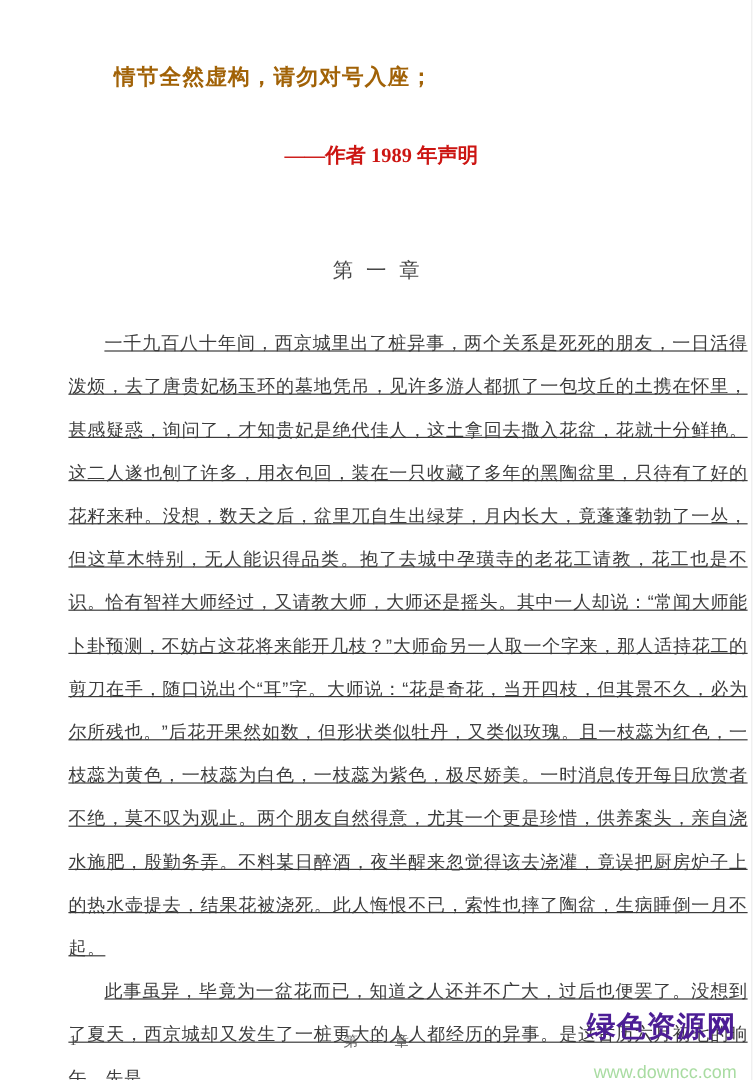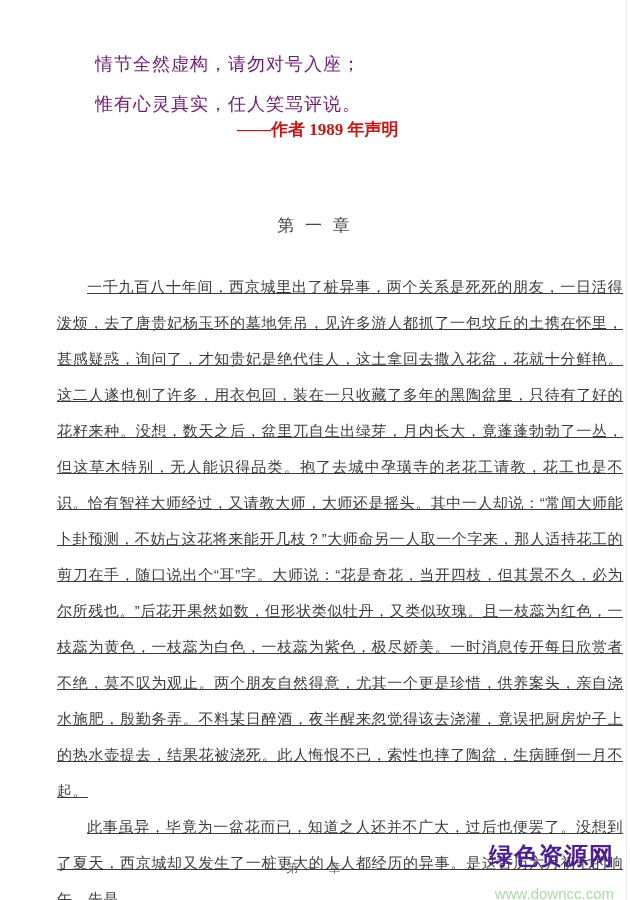--- a/index.html
+++ b/index.html
@@ -12,24 +12,24 @@
   }
   .edge-line {
     position: absolute; left: 626px; top: 0;
     width: 1px; height: 900px; background: #ededed;
   }
   .epigraph {
     position: absolute; left: 95px; top: 44px; width: 460px;
   }
   .epigraph-line {
     font-family: "Liberation Serif", serif;
-    font-weight: normal;
+    font-weight: bold;
     font-size: 18px;
     line-height: 40px;
-    color: #701a75;
+    color: #a16207;
     letter-spacing: 1px;
   }
   .attribution {
     position: absolute; left: 237px; top: 118px;
     font-family: "Liberation Serif", serif;
     font-weight: bold;
     font-size: 17px;
     line-height: 24px;
     color: #cc1512;
   }
@@ -74,21 +74,20 @@
     line-height: 17px; margin-top: 16px;
   }
 </style>
 </head>
 <body>
 
 <div class="edge-line"></div>
 
 <div class="epigraph">
   <div class="epigraph-line">情节全然虚构，请勿对号入座；</div>
-  <div class="epigraph-line">惟有心灵真实，任人笑骂评说。</div>
 </div>
 
 <div class="attribution">——作者 1989 年声明</div>
 
 <div class="chapter-title">第 一 章</div>
 
 <div class="body-text">
   <p>一千九百八十年间，西京城里出了桩异事，两个关系是死死的朋友，一日活得泼烦，去了唐贵妃杨玉环的墓地凭吊，见许多游人都抓了一包坟丘的土携在怀里，甚感疑惑，询问了，才知贵妃是绝代佳人，这土拿回去撒入花盆，花就十分鲜艳。这二人遂也刨了许多，用衣包回，装在一只收藏了多年的黑陶盆里，只待有了好的花籽来种。没想，数天之后，盆里兀自生出绿芽，月内长大，竟蓬蓬勃勃了一丛，但这草木特别，无人能识得品类。抱了去城中孕璜寺的老花工请教，花工也是不识。恰有智祥大师经过，又请教大师，大师还是摇头。其中一人却说：“常闻大师能卜卦预测，不妨占这花将来能开几枝？”大师命另一人取一个字来，那人适持花工的剪刀在手，随口说出个“耳”字。大师说：“花是奇花，当开四枝，但其景不久，必为尔所残也。”后花开果然如数，但形状类似牡丹，又类似玫瑰。且一枝蕊为红色，一枝蕊为黄色，一枝蕊为白色，一枝蕊为紫色，极尽娇美。一时消息传开每日欣赏者不绝，莫不叹为观止。两个朋友自然得意，尤其一个更是珍惜，供养案头，亲自浇水施肥，殷勤务弄。不料某日醉酒，夜半醒来忽觉得该去浇灌，竟误把厨房炉子上的热水壶提去，结果花被浇死。此人悔恨不已，索性也摔了陶盆，生病睡倒一月不起。</p>
   <p>此事虽异，毕竟为一盆花而已，知道之人还并不广大，过后也便罢了。没想到了夏天，西京城却又发生了一桩更大的人人都经历的异事。是这古历六月初七的晌午，先是</p>
 </div>

